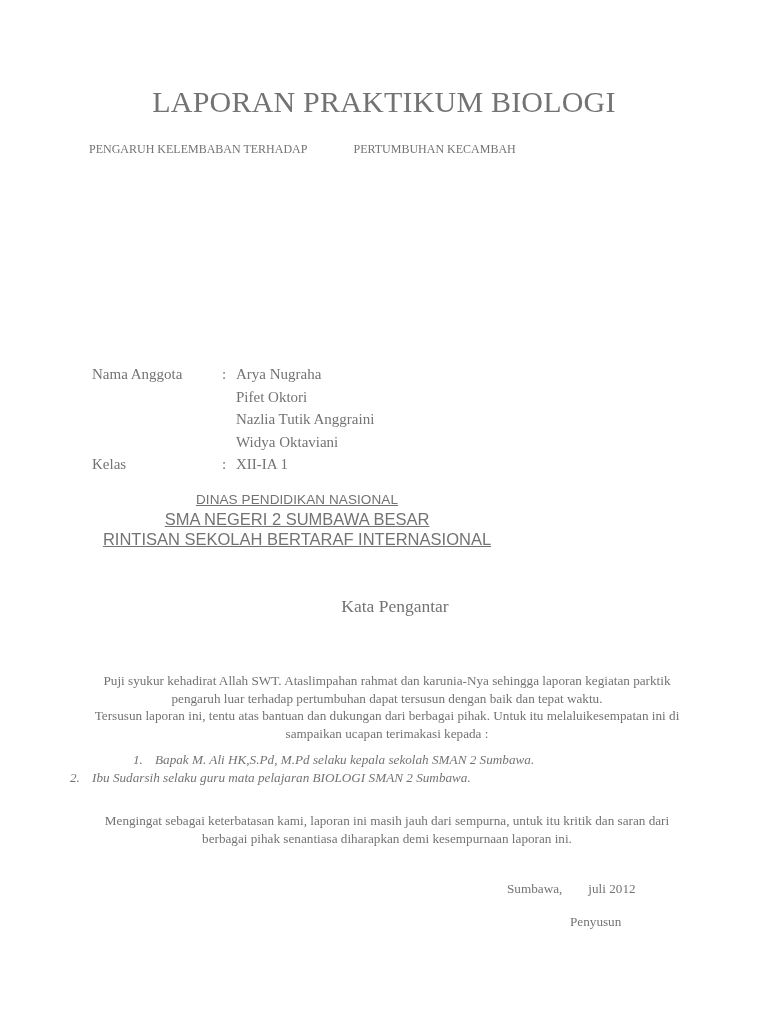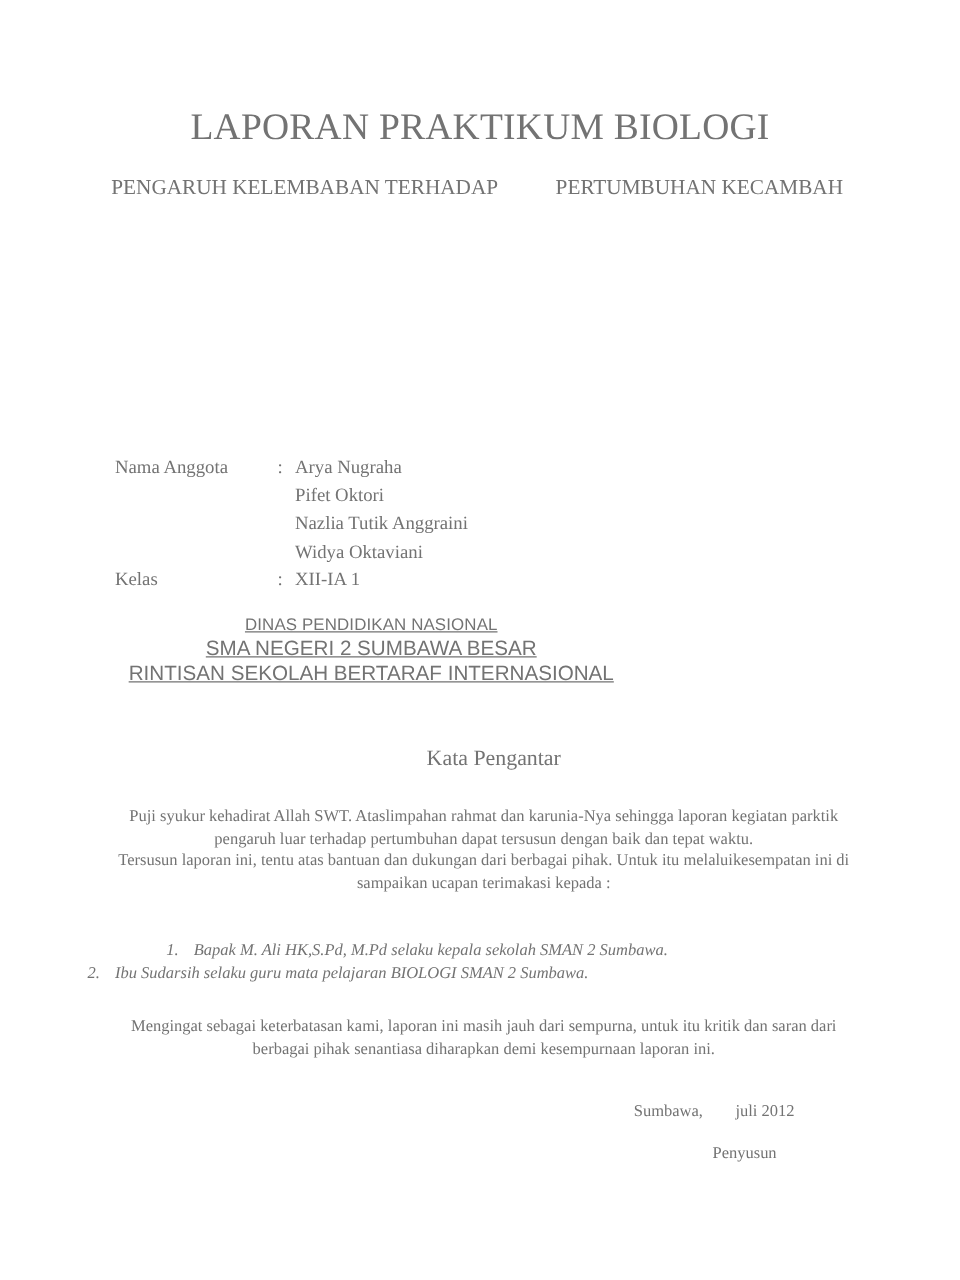--- a/index.html
+++ b/index.html
@@ -29,21 +29,21 @@
     line-height: 34px;
     letter-spacing: 0.2px;
     white-space: nowrap;
   }
 
   .doc-subtitle {
     position: absolute;
     left: 89px;
     top: 139px;
     width: 600px;
-    font-size: 17px;
+    font-size: 12px;
     line-height: 21px;
     text-align: left;
   }
   .doc-subtitle .tabgap {
     display: inline-block;
     width: 46px;
   }
 
   
   .members {
@@ -113,21 +113,21 @@
     width: 768px;
     text-align: center;
     font-size: 17.5px;
     line-height: 22px;
     transform: translateX(11px);
   }
 
   .preface {
     position: absolute;
     left: 94px;
-    top: 644px;
+    top: 672px;
     width: 586px;
     font-size: 13.2px;
     line-height: 17.6px;
     text-align: center;
   }
   .preface p {
     margin: 0;
   }
   .preface p.para-1 {
     margin-bottom: 0;

